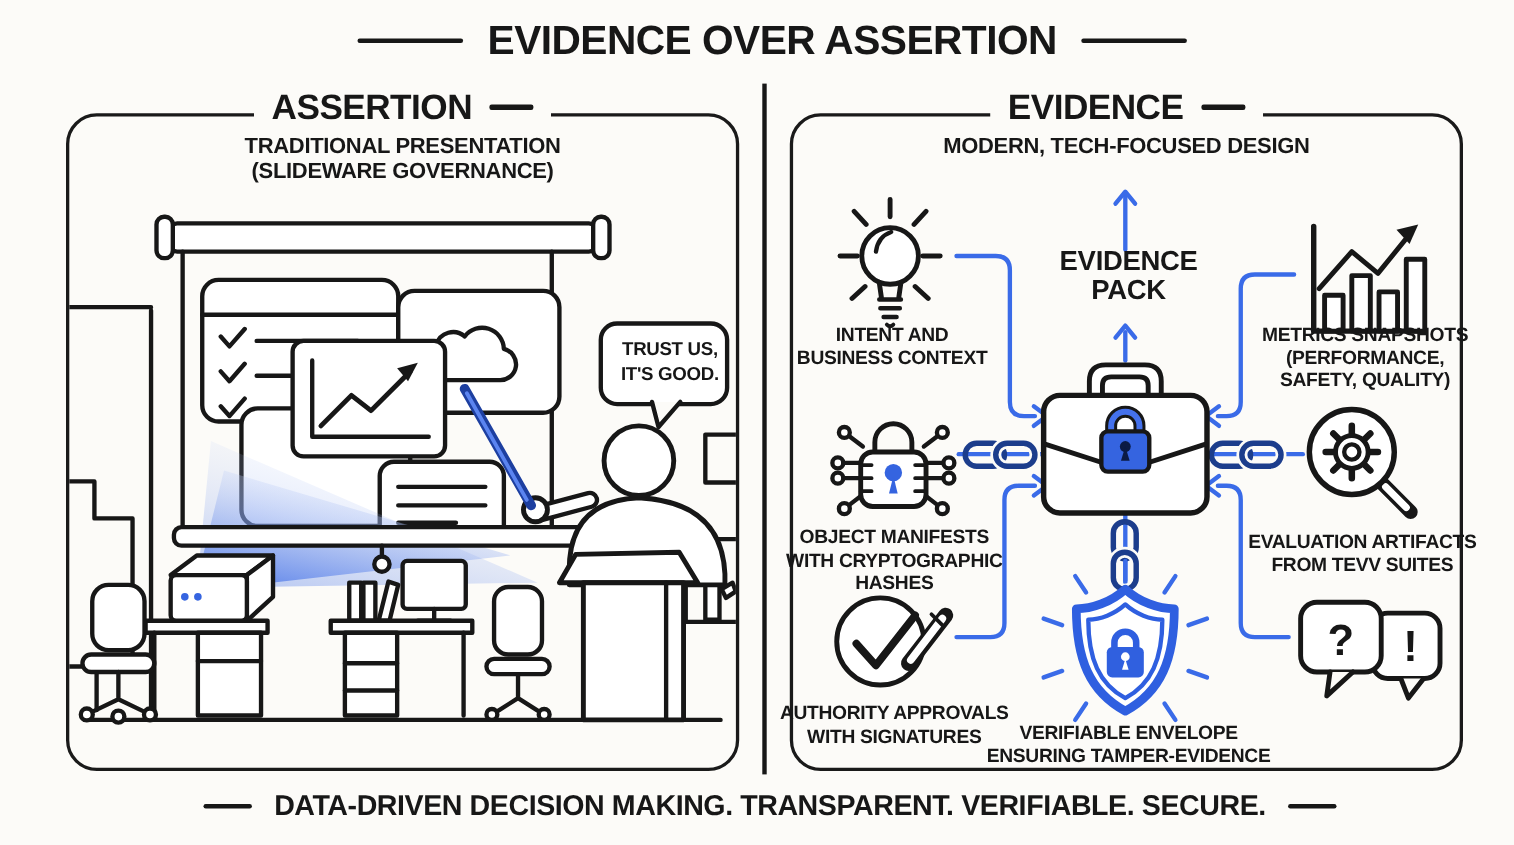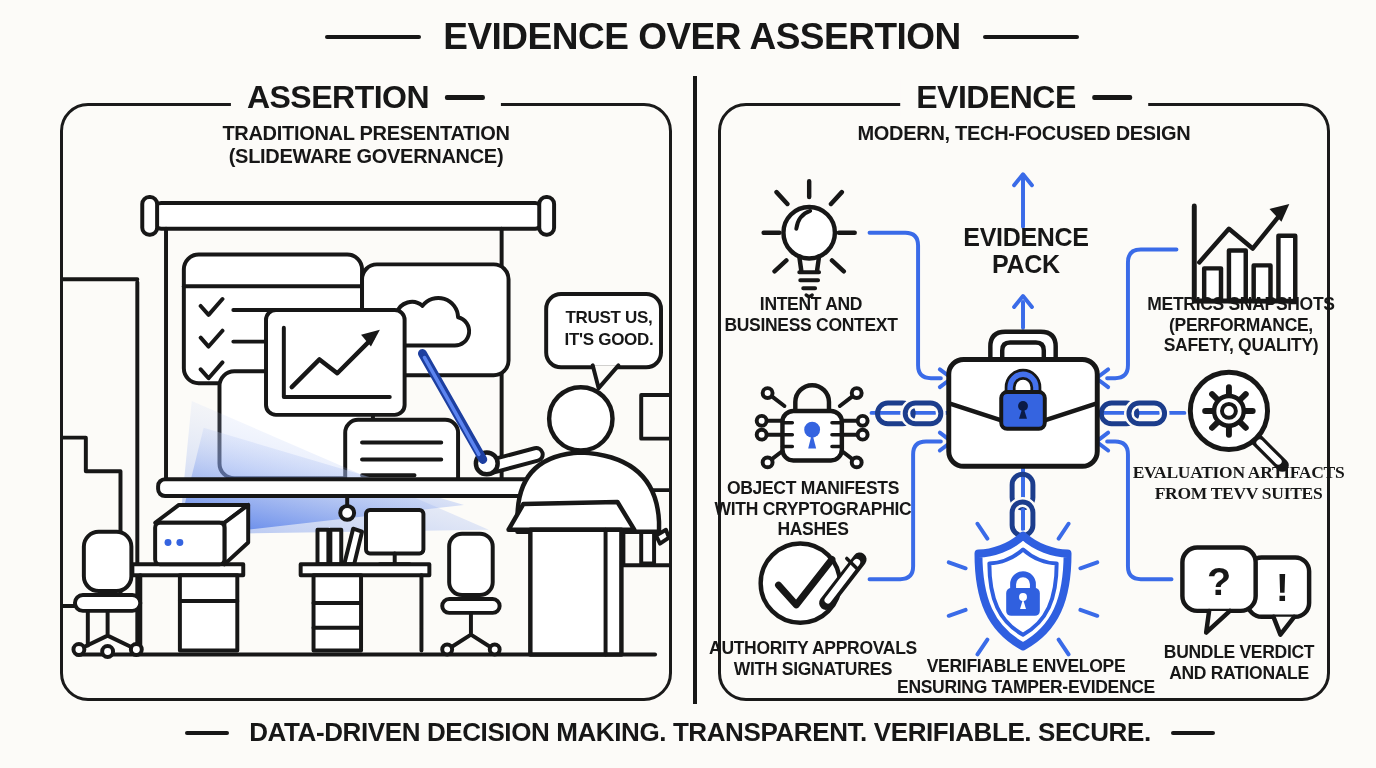--- a/index.html
+++ b/index.html
@@ -318,24 +318,22 @@
     <div class="node-label" style="left:-10px;top:188px;width:200px;">INTENT AND
 BUSINESS CONTEXT</div>
     <div class="node-label" style="left:-12px;top:372px;width:208px;">OBJECT MANIFESTS
 WITH CRYPTOGRAPHIC
 HASHES</div>
     <div class="node-label" style="left:-15px;top:532px;width:214px;">AUTHORITY APPROVALS
 WITH SIGNATURES</div>
     <div class="node-label" style="left:415px;top:188px;width:210px;">METRICS SNAPSHOTS
 (PERFORMANCE,
 SAFETY, QUALITY)</div>
-    <div class="node-label" style="left:405px;top:356px;width:225px;font-family:Liberation Serif, serif;">EVALUATION ARTIFACTS
+    <div class="node-label" style="left:405px;top:376px;width:225px;">EVALUATION ARTIFACTS
 FROM TEVV SUITES</div>
-    <div class="node-label" style="left:420px;top:536px;width:196px;">BUNDLE VERDICT
-AND RATIONALE</div>
     <div class="node-label" style="left:165px;top:550px;width:280px;">VERIFIABLE ENVELOPE
 ENSURING TAMPER-EVIDENCE</div>
   </section>
 
   <footer class="footer-row">
     <span class="hbar small"></span>
     <div class="ftext">DATA-DRIVEN DECISION MAKING. TRANSPARENT. VERIFIABLE. SECURE.</div>
     <span class="hbar small"></span>
   </footer>
 

